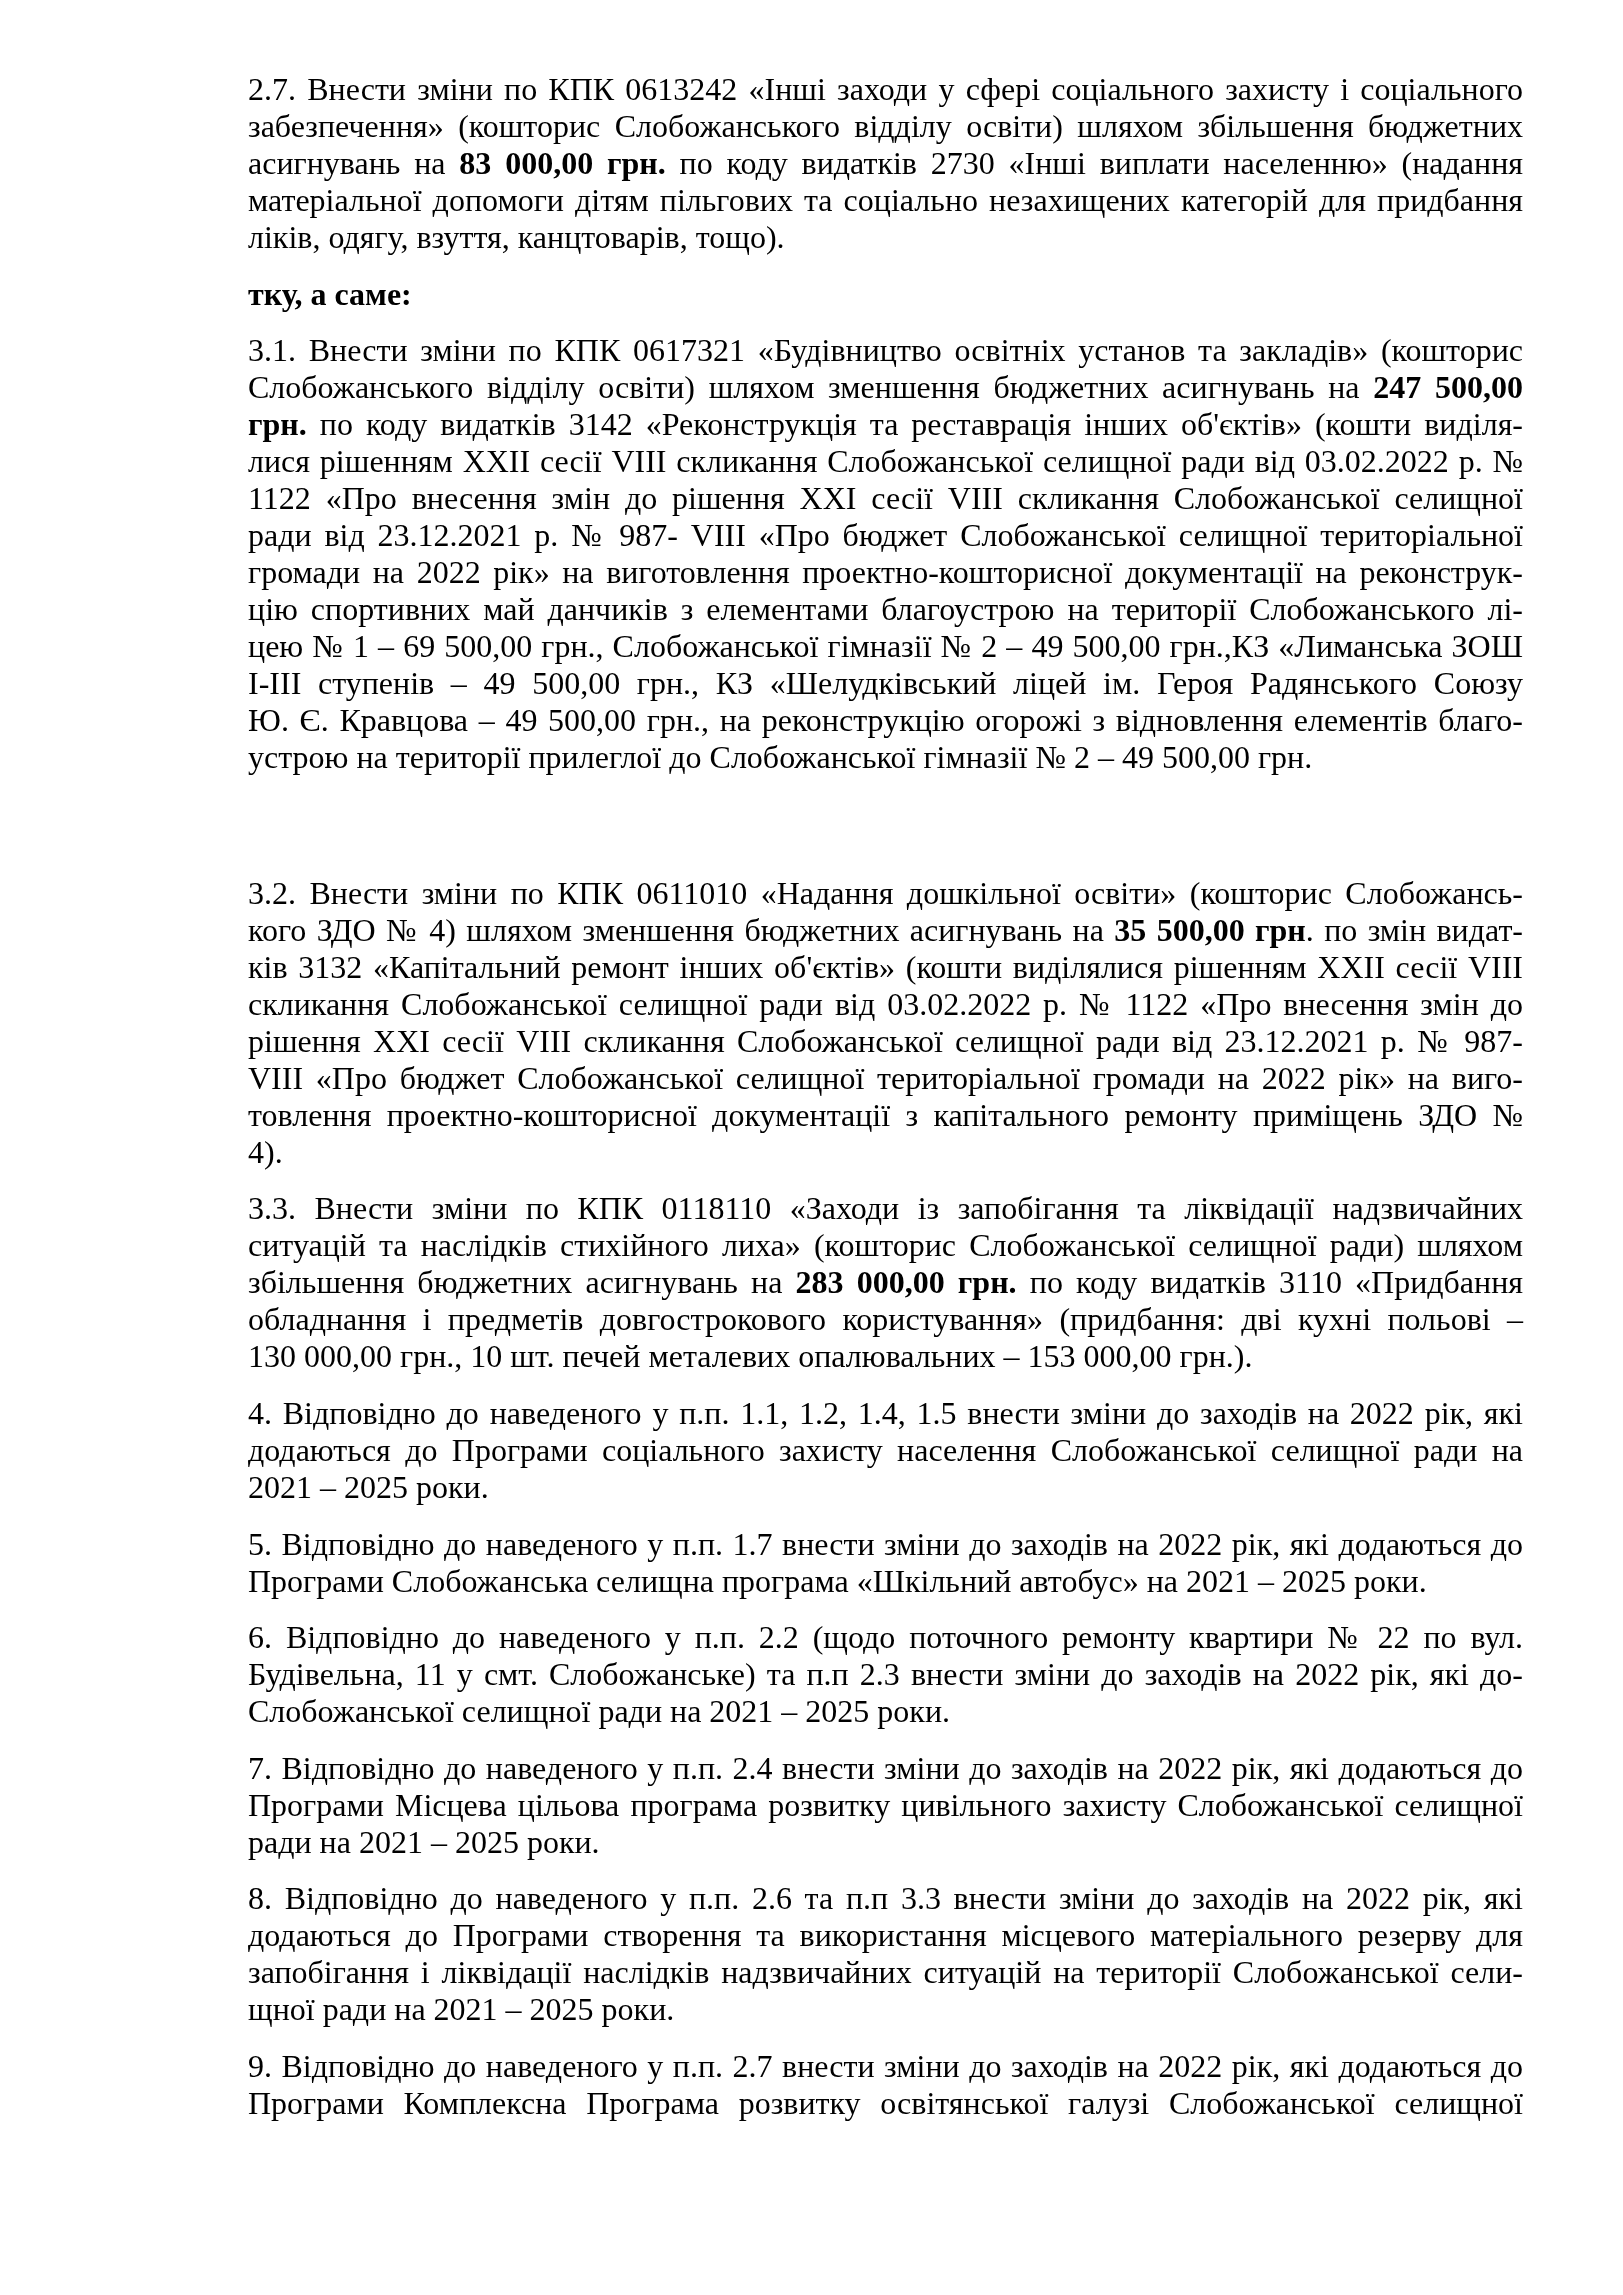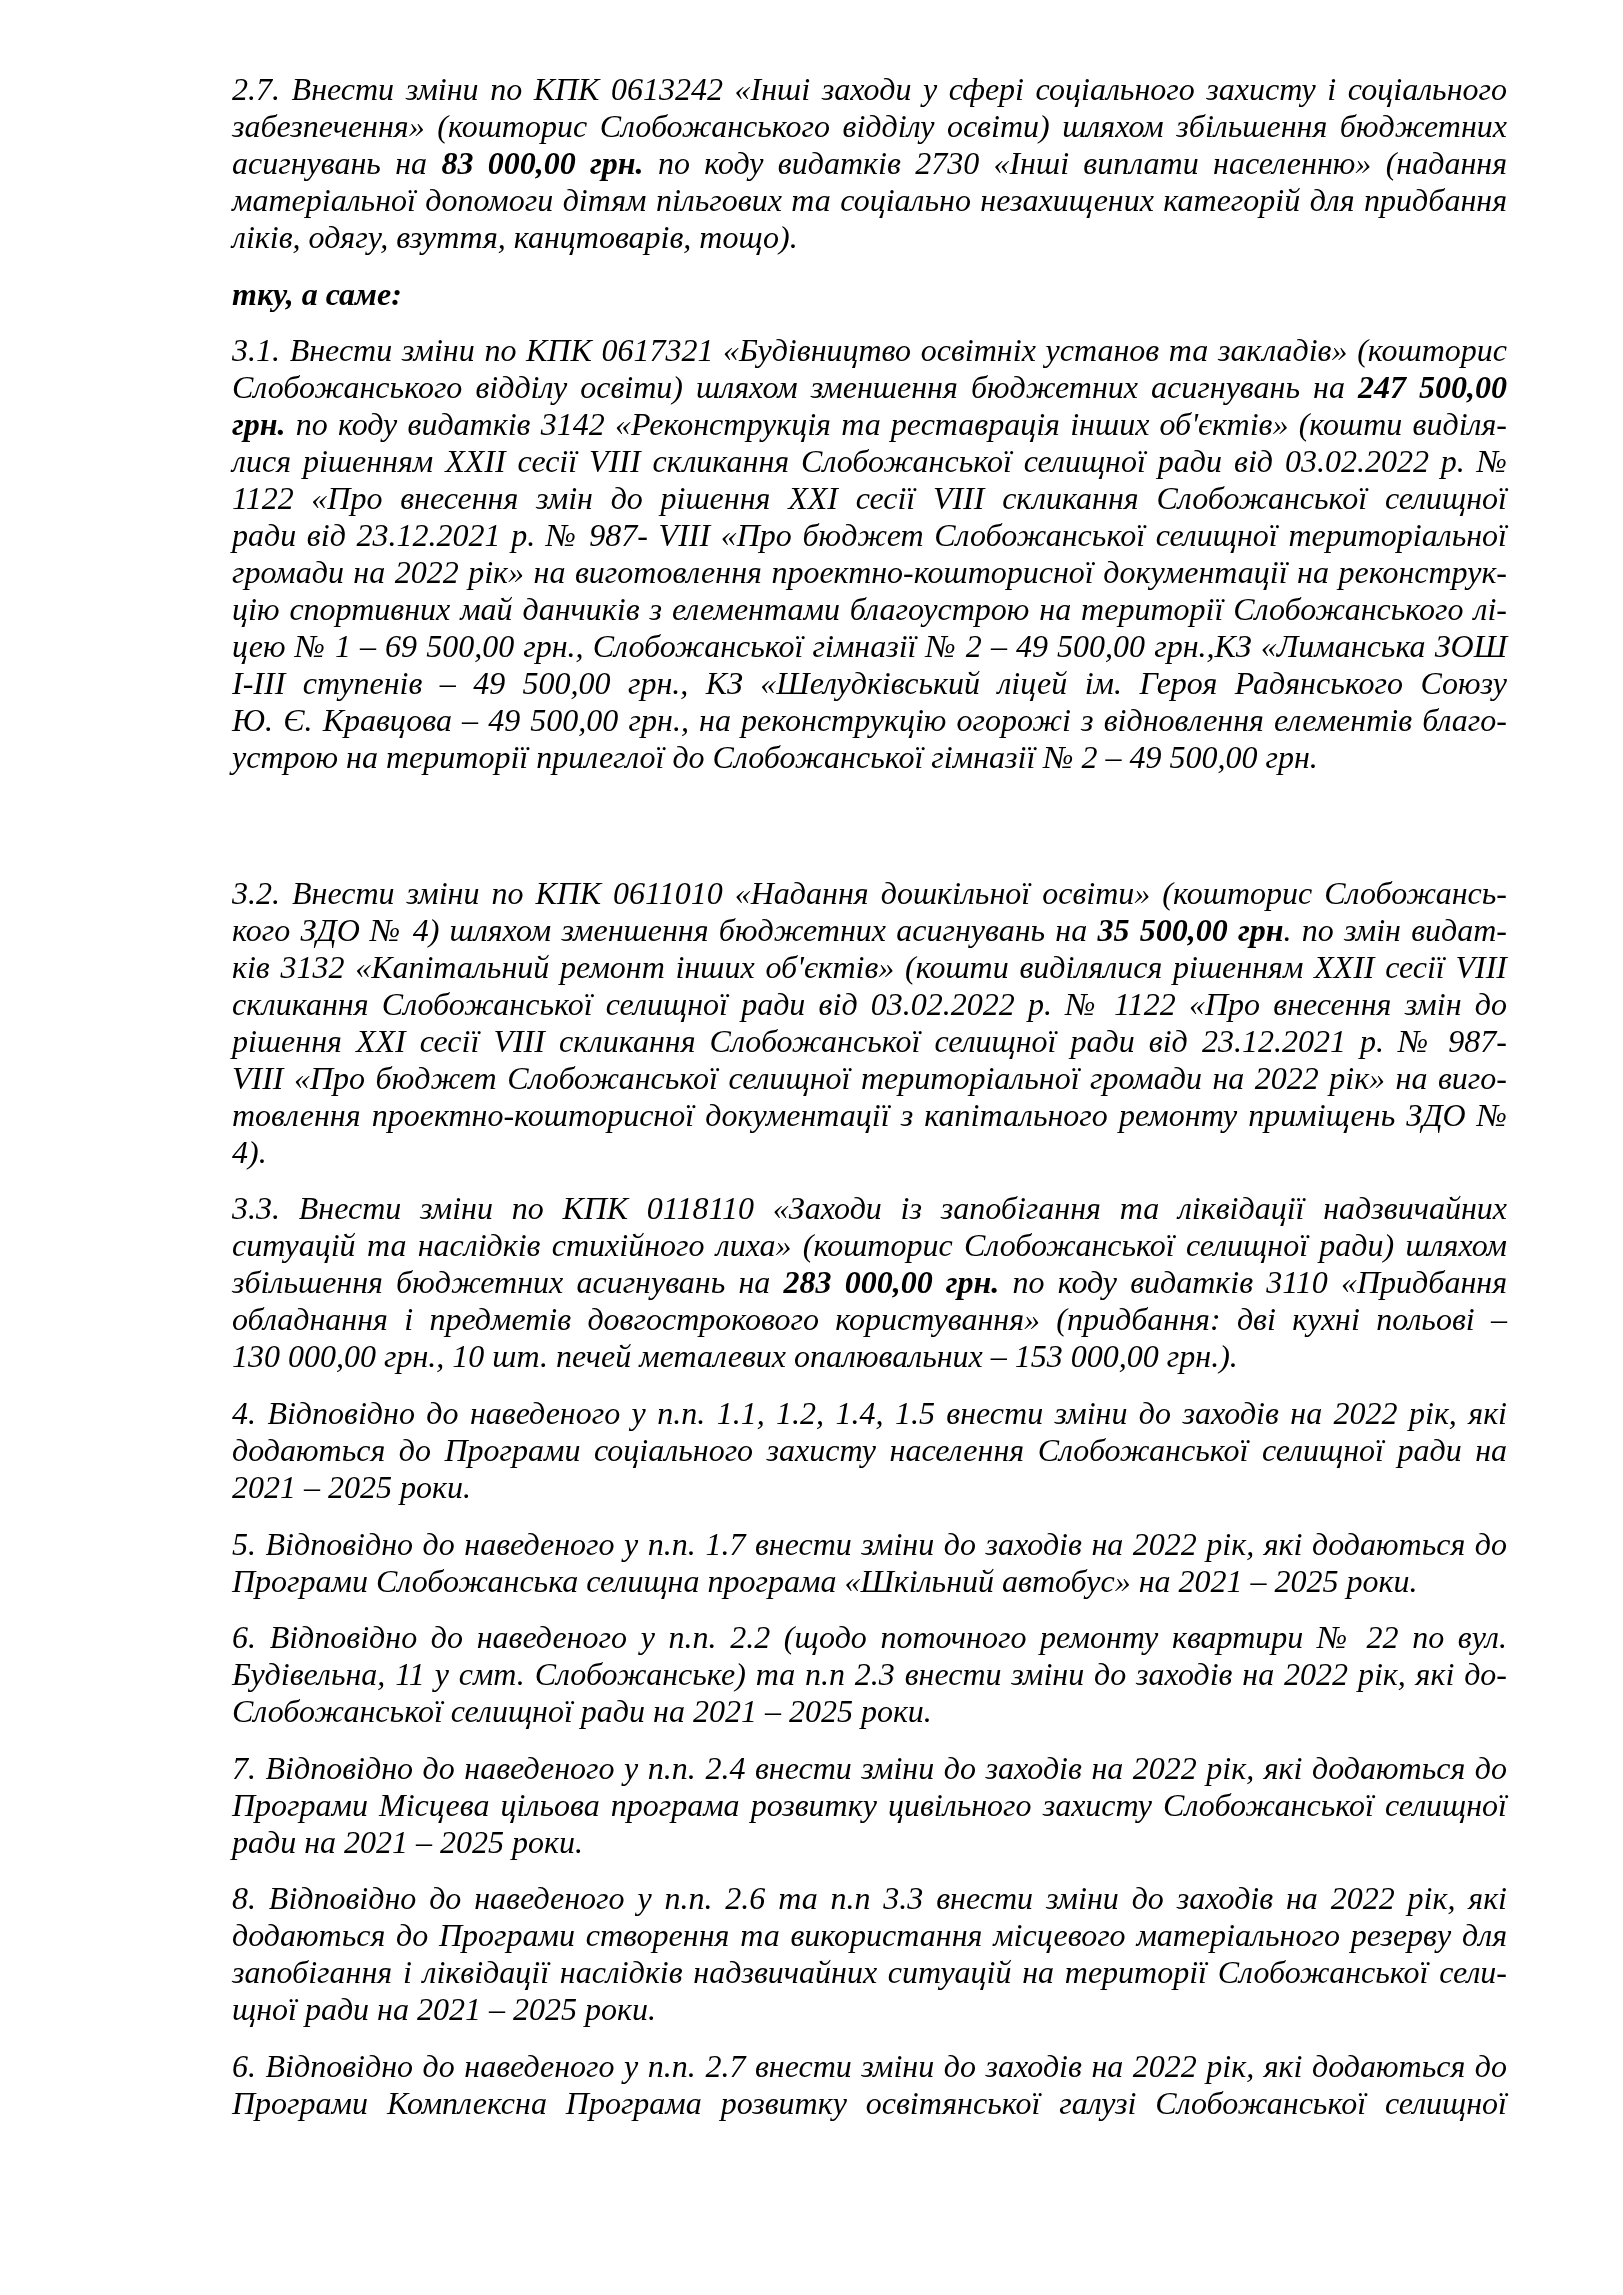--- a/index.html
+++ b/index.html
@@ -10,24 +10,23 @@
   body {
     width: 1623px;
     height: 2295px;
     position: relative;
     overflow: hidden;
     color: #000000;
     font-family: "Liberation Serif", "DejaVu Serif", serif;
   }
   .page {
     position: absolute;
-    left: 232px;
+    left: 248px;
     top: 71px;
     width: 1275px;
-    font-style: italic;
   }
   .para {
     margin: 0 0 19.6px 0;
   }
   .line {
     display: block;
     font-size: 32px;
     line-height: 37px;
     height: 37px;
     white-space: pre;
@@ -110,17 +109,17 @@
       <span class="line stretch"><span>Програми Місцева цільова програма розвитку цивільного захисту Слобожанської селищної</span></span>
       <span class="line last"><span>ради на 2021 – 2025 роки.</span></span>
     </div>
     <div class="para">
       <span class="line stretch"><span>8. Відповідно до наведеного у п.п. 2.6 та п.п 3.3 внести зміни до заходів на 2022 рік, які</span></span>
       <span class="line stretch"><span>додаються до Програми створення та використання місцевого матеріального резерву для</span></span>
       <span class="line stretch"><span>запобігання і ліквідації наслідків надзвичайних ситуацій на території Слобожанської сели-</span></span>
       <span class="line last"><span>щної ради на 2021 – 2025 роки.</span></span>
     </div>
     <div class="para">
-      <span class="line stretch"><span>6. Відповідно до наведеного у п.п. 2.7 внести зміни до заходів на 2022 рік, які додаються до</span></span>
+      <span class="line stretch"><span>9. Відповідно до наведеного у п.п. 2.7 внести зміни до заходів на 2022 рік, які додаються до</span></span>
       <span class="line stretch"><span>Програми Комплексна Програма розвитку освітянської галузі Слобожанської селищної</span></span>
     </div>
   </div>
 
 
 </body></html>

